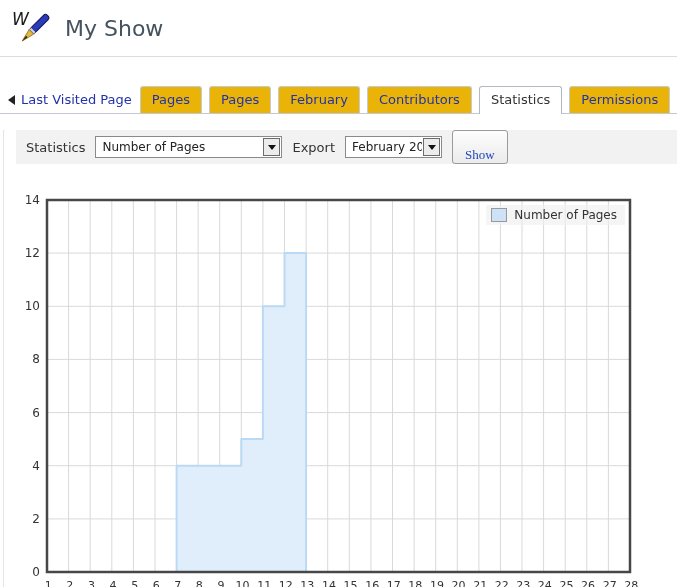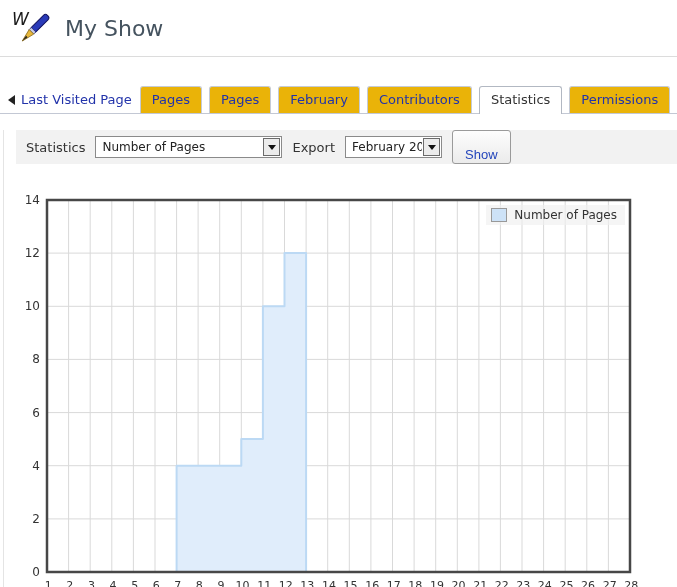--- a/index.html
+++ b/index.html
@@ -38,21 +38,21 @@
            padding-left:6px; margin-right:10px; cursor:pointer; }
   .combo-text { font-size:12px; color:#222; white-space:nowrap; overflow:hidden; }
   .arrow-btn { width:17px; height:18px; margin:1px; border:1px solid #6b6b6b;
                background:#ececec; display:flex; align-items:center;
                justify-content:center; flex:0 0 auto; }
   .tri-down { width:0; height:0; border-left:4px solid transparent;
               border-right:4px solid transparent; border-top:5px solid #111; }
   .show-btn { font-size:13px; color:#2244bb; background:linear-gradient(#fdfdfd,#ebebeb);
               border:1px solid #9a9a9a; border-radius:3px; height:23px;
               padding:16px 12px; cursor:pointer;
-              font-family:Liberation Sans, sans-serif; }
+              font-family:Liberation Serif, serif; }
 
   
   .chart-wrap { position:relative; width:632px; margin:27px 0 0 15px; }
   svg text { font-family:"DejaVu Sans","Liberation Sans",sans-serif; }
   .grid { stroke:#d9d9d9; stroke-width:1; }
   .ytick { font-size:12px; fill:#333; }
   .xtick { font-size:11px; fill:#333; }
   .legend { position:absolute; top:14px; right:26px; display:flex;
             align-items:center; gap:7px; background:rgba(240,240,240,0.65);
             padding:3px 8px 3px 5px; }

